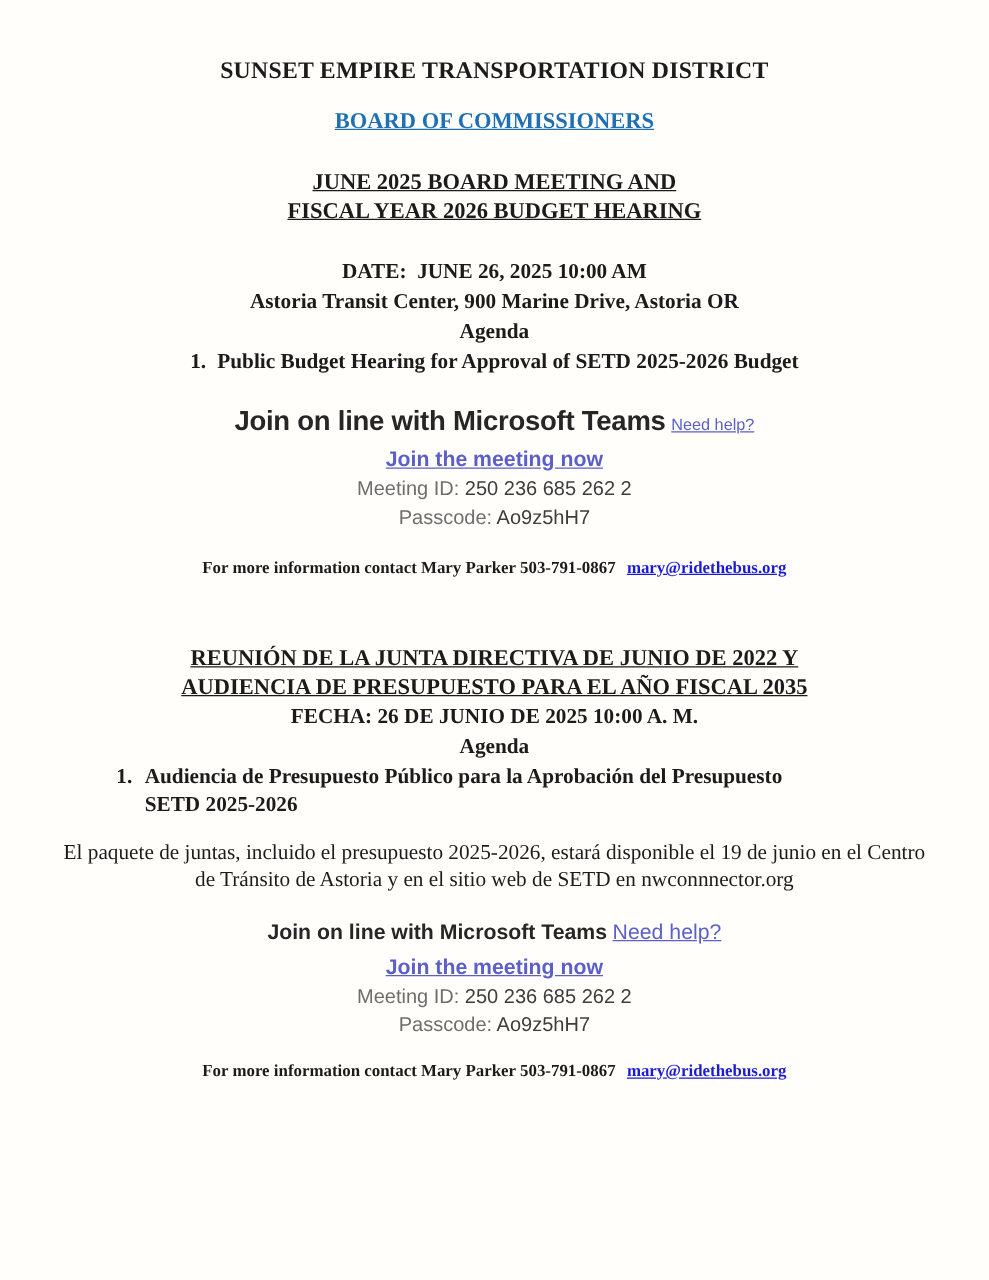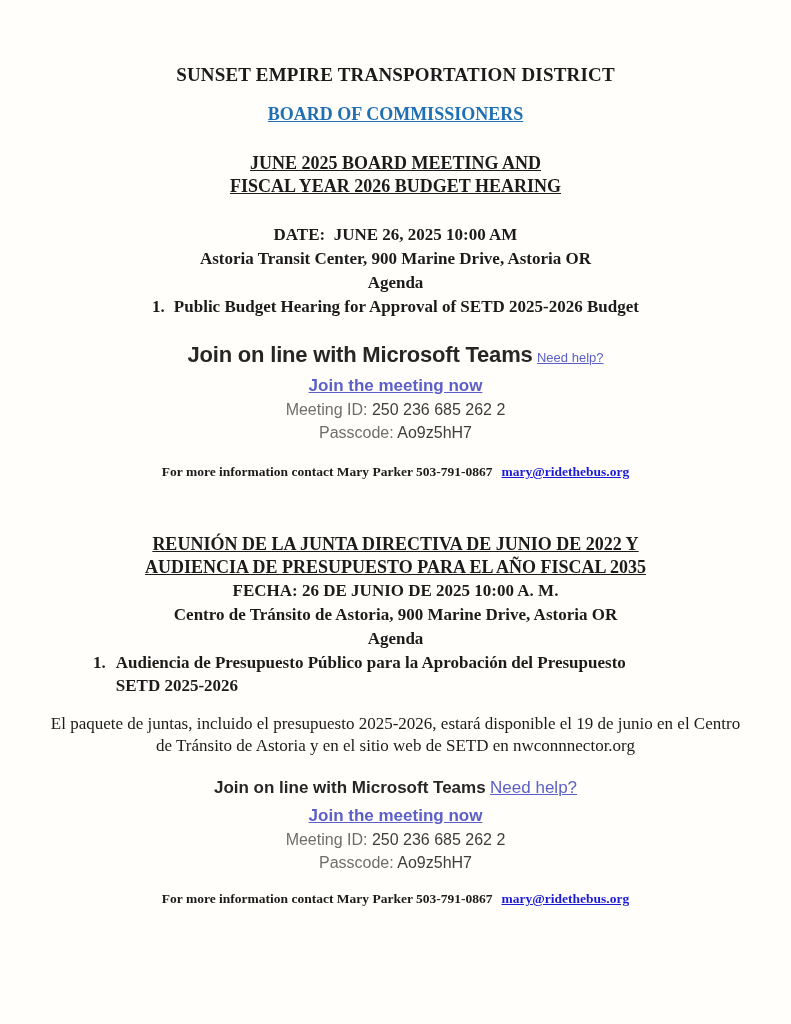--- a/index.html
+++ b/index.html
@@ -7,21 +7,21 @@
   body {
     width: 791px;
     height: 1024px;
     overflow: hidden;
     font-family: "Liberation Serif", serif;
     color: #1b1b1b;
   }
   .doc {
     width: 791px;
     height: 1024px;
-    padding-top: 64px;
+    padding-top: 46px;
     text-align: center;
   }
   .prewrap { white-space: pre-wrap; }
 
   
   .org-title {
     font-size: 19px;
     font-weight: bold;
     letter-spacing: 0.2px;
   }
@@ -186,21 +186,20 @@
   </div>
 
   <div class="spanish-section">
 
     <div class="meeting-heading" style="margin-top:0;">
       <div><span class="u">REUNIÓN DE LA JUNTA DIRECTIVA DE JUNIO DE 2022 Y</span></div>
       <div><span class="u">AUDIENCIA DE PRESUPUESTO PARA EL AÑO FISCAL 2035</span></div>
     </div>
 
     <div class="bold-line">FECHA: 26 DE JUNIO DE 2025 10:00 A. M.</div>
-    <div class="bold-line">Centro de Tránsito de Astoria, 900 Marine Drive, Astoria OR</div>
     <div class="bold-line">Agenda</div>
 
     <div class="agenda-item-hanging">
       <span>1.</span>
       <span class="item-text">Audiencia de Presupuesto Público para la Aprobación del Presupuesto SETD 2025-2026</span>
     </div>
 
     <div class="para">El paquete de juntas, incluido el presupuesto 2025-2026, estará disponible el 19 de junio en el Centro de Tránsito de Astoria y en el sitio web de SETD en nwconnnector.org</div>
 
     <div class="teams-block teams-block-es">

